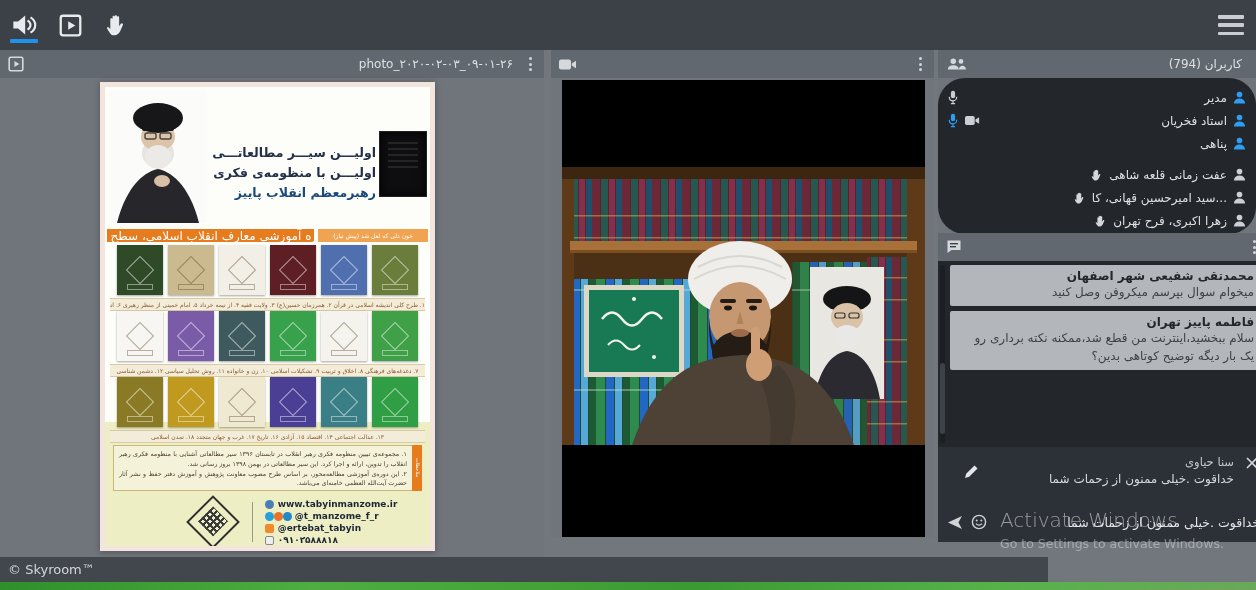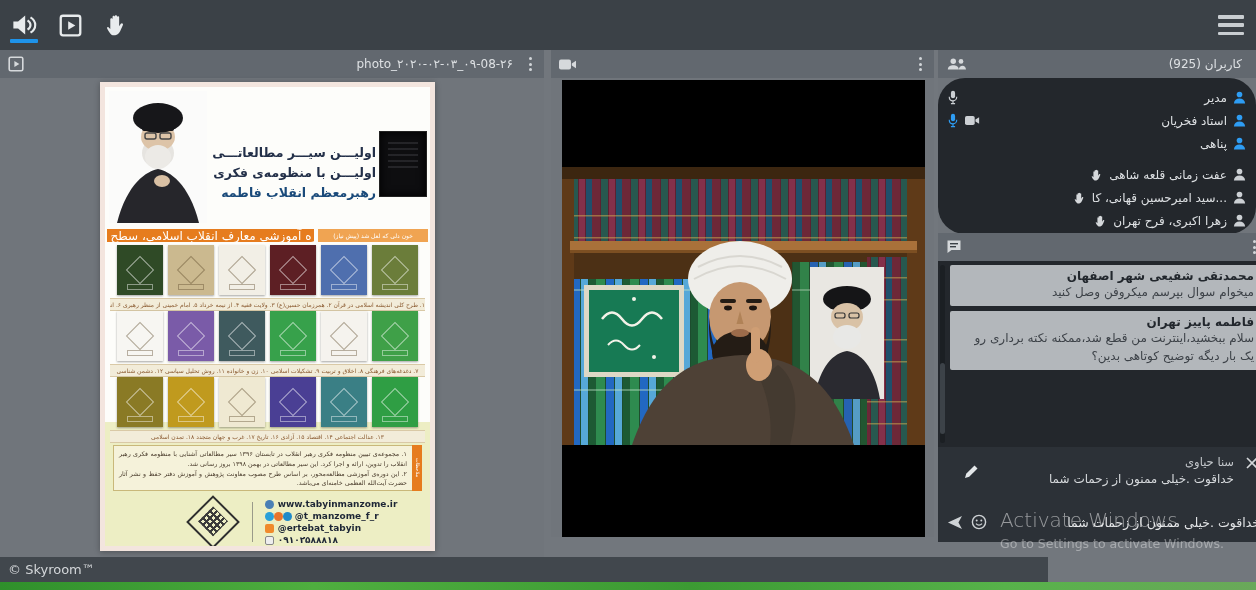--- a/index.html
+++ b/index.html
@@ -155,21 +155,21 @@
 </div>
 
 <div class="panel share-panel">
   <div class="p-head">
     <span>
       <svg width="16" height="16" viewBox="0 0 20 20">
           <rect x="1.5" y="1.5" width="17" height="17" rx="2" fill="none" stroke="#d6d9dc" stroke-width="2"></rect>
           <path d="M8 6.3l6.2 3.7L8 13.7z" fill="#d6d9dc"></path>
         </svg>
     </span>
-    <span class="head-title">photo_۲۰۲۰-۰۲-۰۳_۰۹-08-۲۶</span>
+    <span class="head-title">photo_۲۰۲۰-۰۲-۰۳_۰۹-۰۱-۲۶</span>
     <span class="dots-v">
         <i></i>
         <i></i>
         <i></i>
       </span>
   </div>
 
   <div class="poster">
     <div class="p-photo">
       <svg viewBox="0 0 98 132" width="98" height="132">
@@ -181,21 +181,21 @@
         <rect x="33" y="36" width="32" height="4" rx="2" fill="#17171a"></rect>
         <rect x="36" y="42" width="11" height="6" rx="2" fill="none" stroke="#444" stroke-width="1.4"></rect>
         <rect x="51" y="42" width="11" height="6" rx="2" fill="none" stroke="#444" stroke-width="1.4"></rect>
         <ellipse cx="49" cy="66" rx="13" ry="12" fill="#eceae6"></ellipse>
         <ellipse cx="53" cy="90" rx="8" ry="6" fill="#d9c0a4"></ellipse>
       </svg>
     </div>
     <div class="p-titles">
       <div>اولیـــن سیـــر مطالعاتـــی</div>
       <div>اولیـــن با منظومه‌ی فکری</div>
-      <div style="color:#1a4a7a">رهبرمعظم انقلاب فاطمه</div>
+      <div style="color:#1a4a7a">رهبرمعظم انقلاب پاییز</div>
     </div>
     <div class="p-bookcover"></div>
     <div class="p-banners">
       <div class="b-side">خون دلی که لعل شد (پیش نیاز)</div>
       <div class="b-main">دوره آموزشی معارف انقلاب اسلامی، سطح یک</div>
     </div>
 
     <div class="covers-row row1">
       <div class="cover" style="background:#6b7d3a"></div>
         <div class="cover" style="background:#4f6fae"></div>
@@ -354,21 +354,21 @@
 <div class="panel users-panel">
   <div class="p-head">
     <span>
       <svg width="20" height="14" viewBox="0 0 22 14" fill="#d6d9dc">
           <circle cx="8" cy="4" r="3"></circle>
           <path d="M2 13c0-3 3-4.5 6-4.5s6 1.5 6 4.5z"></path>
           <circle cx="16.5" cy="4.2" r="2.6"></circle>
           <path d="M14 13c.2-2.6 2-4.2 4.3-4.2 1.9 0 3.5 1.4 3.7 4.2z"></path>
         </svg>
     </span>
-    <span class="head-title">کاربران (925)</span>
+    <span class="head-title">کاربران (794)</span>
   </div>
   <div class="user-list">
 
     <div class="user-row">
       <span class="u-status">
           <span class="ico-mic">
             <svg width="10" height="15" viewBox="0 0 12 17" style="color:inherit">
               <rect x="3.5" y="0.5" width="5" height="9" rx="2.5" fill="currentColor"></rect>
               <path d="M1.5 7.5c0 3.1 2 5 4.5 5s4.5-1.9 4.5-5" stroke="currentColor" fill="none" stroke-width="1.4"></path>
               <path d="M6 12.5v3M3.5 15.8h5" stroke="currentColor" stroke-width="1.4"></path>

